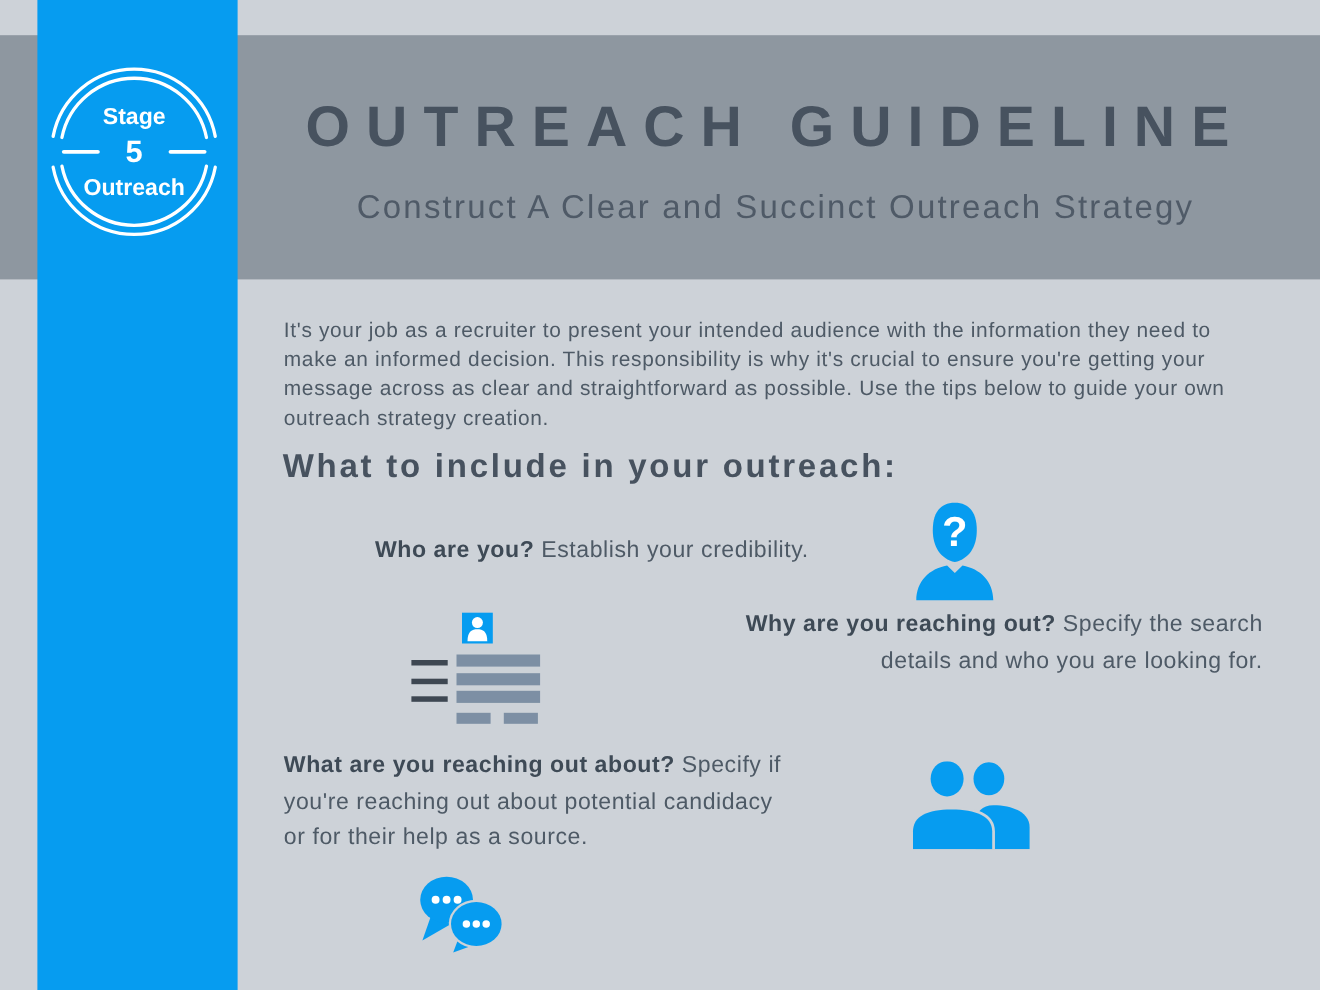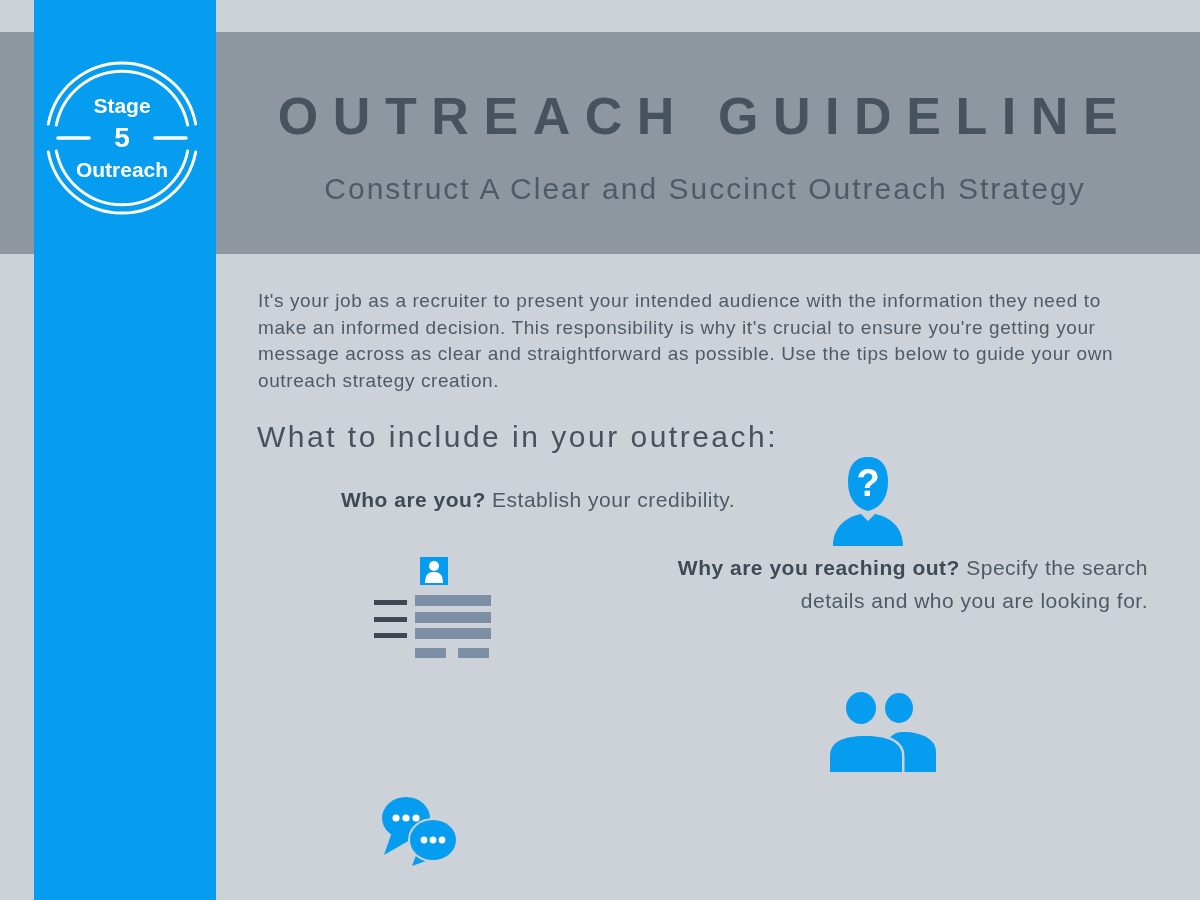--- a/index.html
+++ b/index.html
@@ -26,22 +26,22 @@
   .badge text{font-family:"Liberation Sans","DejaVu Sans",sans-serif;font-weight:bold;fill:var(--badge-text-color);}
 
   .header-text{position:absolute;left:250px;top:0;width:910px;text-align:center;}
   .page-title{position:absolute;left:0;top:86px;width:100%;font-size:52px;font-weight:600;
     letter-spacing:0.28em;color:var(--title-color);white-space:nowrap;}
   .page-subtitle{position:absolute;left:0;top:172px;width:100%;font-size:30px;font-weight:400;
     letter-spacing:2px;color:var(--subtitle-color);white-space:nowrap;}
 
   .intro{position:absolute;left:258px;top:288px;width:885px;font-size:19px;line-height:26.5px;
     letter-spacing:0.6px;color:var(--text-color);}
-  .section-heading{position:absolute;left:257px;top:408px;font-size:30px;font-weight:400;
-    letter-spacing:2.5px;color:var(--title-color);white-space:nowrap;margin-top:12px;}
+  .section-heading{position:absolute;left:257px;top:408px;font-size:30px;font-weight:700;
+    letter-spacing:2.5px;color:var(--title-color);white-space:nowrap;}
 
   .tip{position:absolute;font-size:21px;line-height:32.5px;letter-spacing:0.5px;color:var(--text-color);}
   .tip .lead{font-weight:bold;color:var(--bold-text-color);}
   .tip-1{left:258px;top:484px;width:560px;white-space:nowrap;text-align:center;}
   .tip-2{left:608px;top:552px;width:540px;text-align:right;}
   .tip-3{left:258px;top:680px;width:470px;text-align:left;}
   .tip-4{left:608px;top:796px;width:540px;text-align:right;}
 
   .icon{color:var(--accent-blue);}
   .icon svg{display:block;}
@@ -113,20 +113,23 @@
     <div class="resume-bar" style="top:40px"></div>
     <div class="resume-bar" style="top:57px"></div>
     <div class="resume-bar" style="top:73px"></div>
     <div class="resume-bar-small" style="left:45px;top:93px"></div>
     <div class="resume-bar-small" style="left:88px;top:93px"></div>
   </div>
   <div class="tip tip-2">
     <span class="lead">Why are you reaching out?</span><span> Specify the search details and who you are looking for.</span>
   </div>
 
+  <div class="tip tip-3">
+    <span class="lead">What are you reaching out about?</span><span> Specify if you're reaching out about potential candidacy or for their help as a source.</span>
+  </div>
   <div class="icon icon-people">
     <svg viewBox="0 0 113 80">
       <ellipse cx="72" cy="16" rx="14" ry="15" fill="currentColor"></ellipse>
       <path fill="currentColor" d="M60 80 L60 56 C60 46 66 40 76 40 C96 40 109 48 109 60 L109 80 Z"></path>
       <path fill="currentColor" stroke="var(--background)" stroke-width="5" paint-order="stroke" d="M3 80 L3 64 C3 50 16 44 38 44 C60 44 75 50 75 64 L75 80 Z"></path>
       <ellipse cx="34" cy="16" rx="15" ry="16" fill="currentColor"></ellipse>
     </svg>
   </div>
 
   <div class="icon icon-chat">

